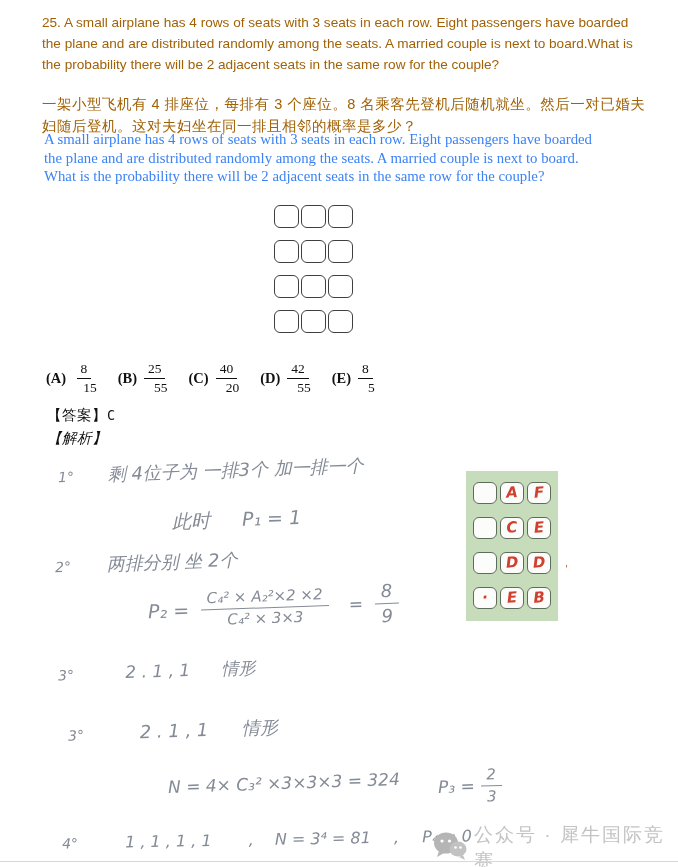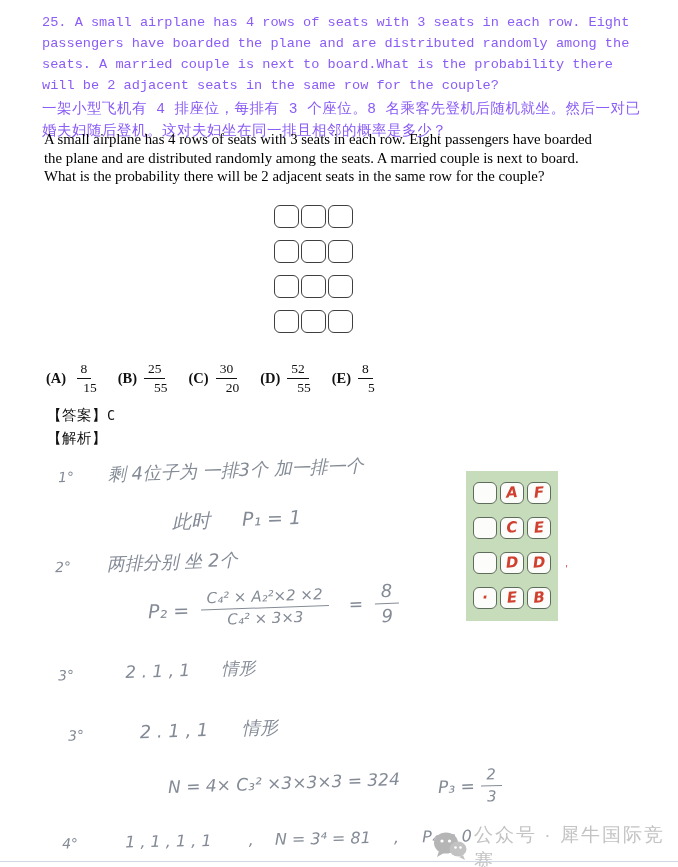--- a/index.html
+++ b/index.html
@@ -3,26 +3,26 @@
 <meta charset="utf-8">
 <style>
   html,body{margin:0;padding:0;background:#ffffff;}
   .page{
     position:relative; width:678px; height:867px; background:#ffffff;
     overflow:hidden; font-family:"Liberation Sans", sans-serif; color:#262626;
   }
   
   .para-sans{
     position:absolute; left:42px; top:12px; width:604px;
-    font-family:Liberation Mono, monospace; font-size:13.6px; line-height:21px; color:#8b5cf6;
-  }
-  .para-sans .zh{ font-size:14.5px; line-height:22px; letter-spacing:0.5px; display:block; margin-top:2px;}
+    font-family:Liberation Sans, sans-serif; font-size:13.6px; line-height:21px; color:#a16207;
+  }
+  .para-sans .zh{ font-size:14.5px; line-height:22px; letter-spacing:0.5px; display:block; margin-top:18px;}
   .para-serif{
     position:absolute; left:44px; top:130px; width:564px;
-    font-family:"Liberation Serif", serif; font-size:14.8px; line-height:18.5px; color:#000000;
+    font-family:"Liberation Serif", serif; font-size:14.8px; line-height:18.5px; color:#3b82f6;
   }
   
   .seatgrid{
     position:absolute; left:274px; top:205px;
     display:grid; grid-template-columns:repeat(3,25px); grid-auto-rows:23px;
     column-gap:2px; row-gap:12px;
   }
   .seat{
     border:1.6px solid #3f3f3f; border-radius:6px; background:#ffffff; box-sizing:border-box;
   }
@@ -114,44 +114,44 @@
     <span class="option">
       <span class="opt-label">(B)</span>
       <span class="frac">
           <span class="num">25</span>
           <span class="den">55</span>
         </span>
     </span>
     <span class="option">
       <span class="opt-label">(C)</span>
       <span class="frac">
-          <span class="num">30</span>
+          <span class="num">40</span>
           <span class="den">20</span>
         </span>
     </span>
     <span class="option">
       <span class="opt-label">(D)</span>
       <span class="frac">
-          <span class="num">52</span>
+          <span class="num">42</span>
           <span class="den">55</span>
         </span>
     </span>
     <span class="option">
       <span class="opt-label">(E)</span>
       <span class="frac">
           <span class="num">8</span>
           <span class="den">5</span>
         </span>
     </span>
   </div>
 
   <div class="ansline" style="top:406px;">
     <span>【答案】</span><span class="mono">C</span>
   </div>
-  <div class="ansline" style="top:429px;">【解析】</div>
+  <div class="ansline" style="top:429px;font-style:italic;">【解析】</div>
 
   <div class="hw" style="left:58px; top:459px; font-size:18px; transform:rotate(-2deg);">
     <span class="marker">1°</span>
     <span style="margin-left:28px;">剩 4位子为   一排3个 加一排一个</span>
   </div>
 
   <div class="hw" style="left:172px; top:507px; font-size:19px; transform:rotate(-2deg);">
     <span>此时</span>
     <span style="margin-left:26px;">P₁ = 1</span>
   </div>

